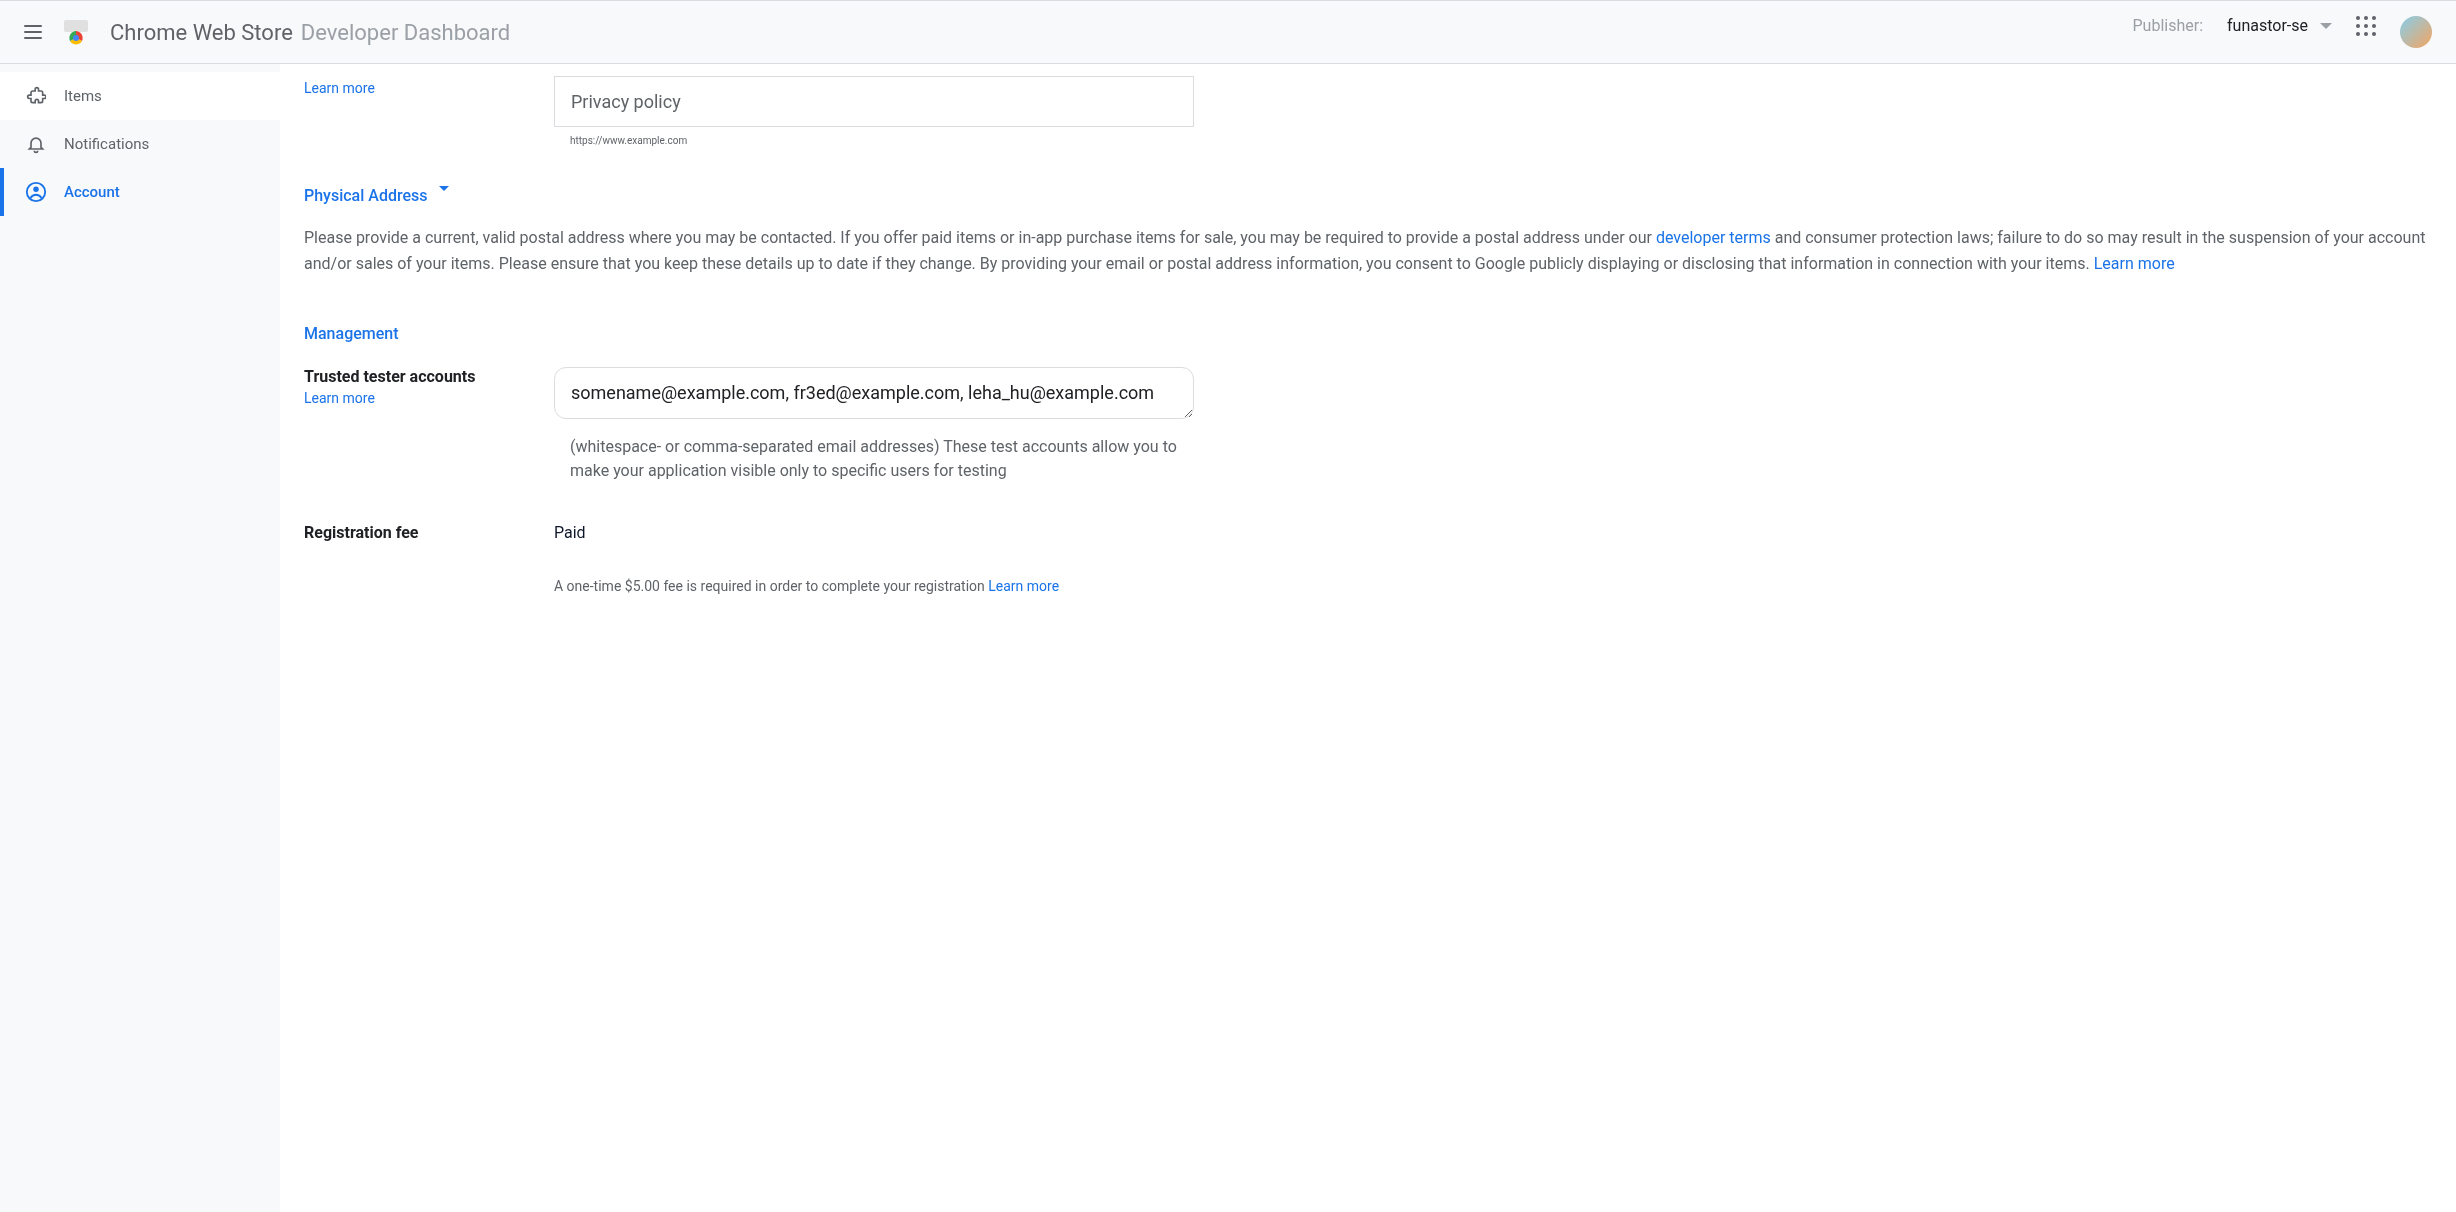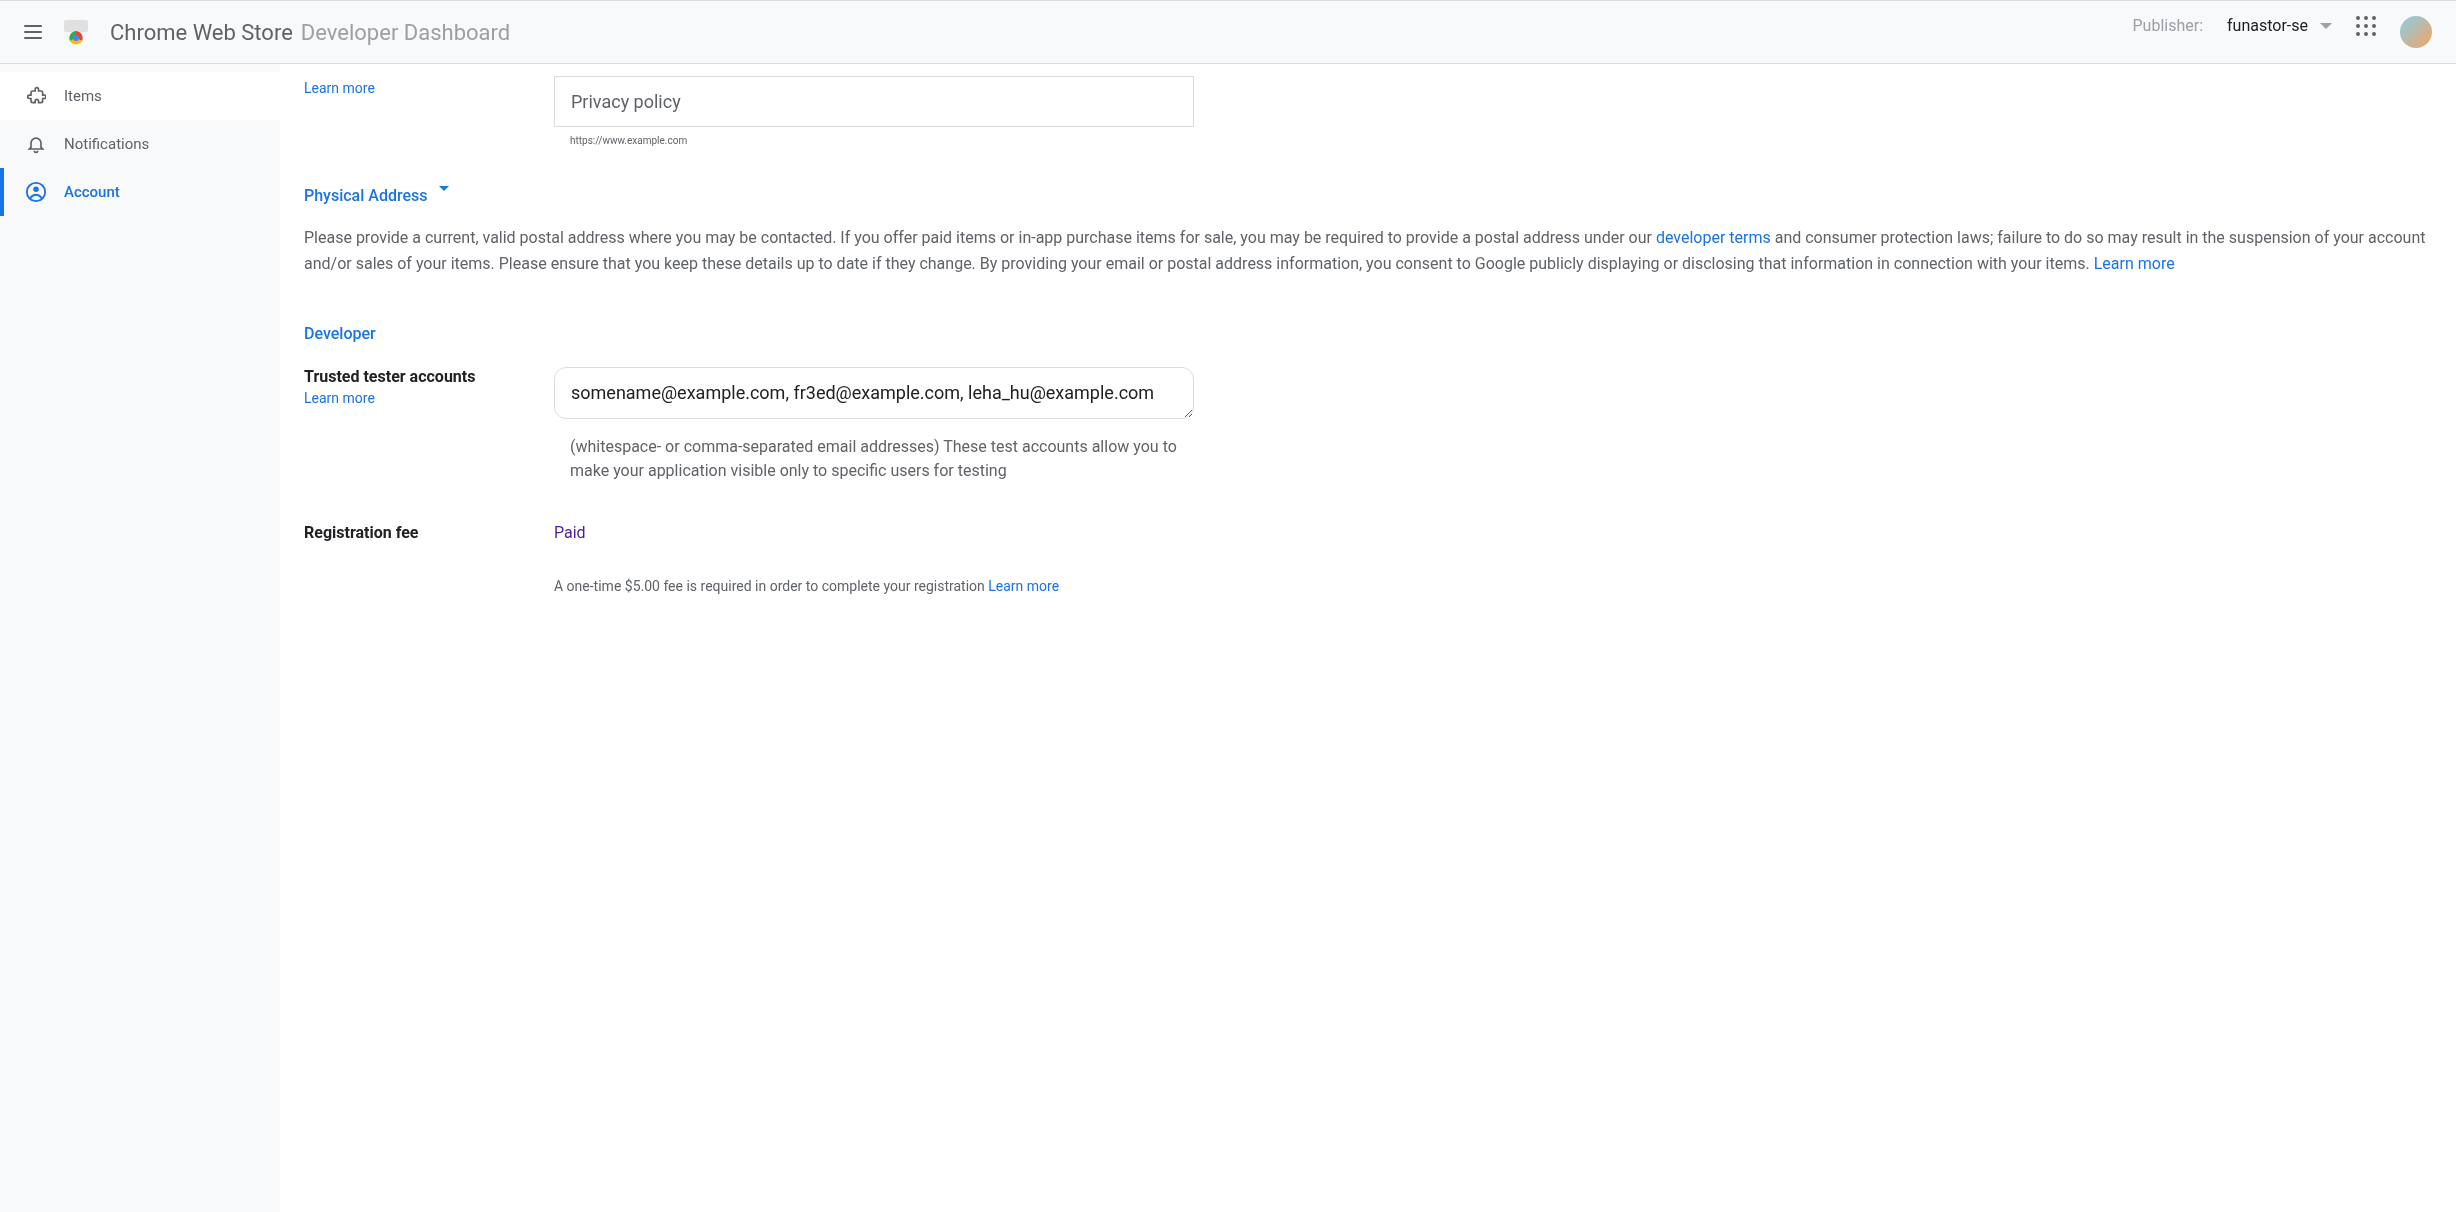--- a/index.html
+++ b/index.html
@@ -49,21 +49,21 @@
     
     .body-text { font-size: 16px; line-height: 1.6; color: #5f6368; margin-bottom: 8px; }
     .body-text a { color: #1a73e8; text-decoration: none; cursor: pointer; }
     
     .field-label { font-size: 16px; font-weight: 700; color: #202124; }
     .field-learn { font-size: 14px; color: #1a73e8; cursor: pointer; margin-top: 4px; }
     
     .textarea-box { width: 100%; padding: 14px 16px; font-size: 18px; border: 1px solid #dadce0; border-radius: 12px; color: #202124; font-family: inherit; resize: both; min-height: 52px; }
     .helper-text-wide { font-size: 16px; color: #5f6368; margin-top: 12px; padding-left: 16px; line-height: 1.5; }
     
-    .value-text { font-size: 16px; color: #4c1d95; }
+    .value-text { font-size: 16px; color: #0f172a; }
     .fee-helper { font-size: 14px; color: #5f6368; margin-top: 36px; }
     .fee-helper a { color: #1a73e8; cursor: pointer; }
     
     .triangle-down { width: 0; height: 0; border-left: 5px solid transparent; border-right: 5px solid transparent; border-top: 5px solid currentColor; }
     .triangle-down-gray { width: 0; height: 0; border-left: 6px solid transparent; border-right: 6px solid transparent; border-top: 6px solid #9aa0a6; }
   </style>
 </head>
 <body>
 
 <div class="header">
@@ -151,21 +151,21 @@
 
     <div class="section-header">
       <span>Physical Address</span>
       <span class="triangle-down"></span>
     </div>
 
     <p class="body-text">
       <span>Please provide a current, valid postal address where you may be contacted. If you offer paid items or in-app purchase items for sale, you may be required to provide a postal address under our </span><a>developer terms</a><span> and consumer protection laws; failure to do so may result in the suspension of your account and/or sales of your items. Please ensure that you keep these details up to date if they change. By providing your email or postal address information, you consent to Google publicly displaying or disclosing that information in connection with your items. </span><a>Learn more</a>
     </p>
 
-    <div class="section-header-plain">Developer</div>
+    <div class="section-header-plain">Management</div>
 
     <div class="row">
       <div class="row-left">
         <div class="field-label">Trusted tester accounts</div>
         <div class="field-learn">Learn more</div>
       </div>
       <div class="row-right">
         <textarea class="textarea-box" rows="1" style="">somename@example.com, fr3ed@example.com, leha_hu@example.com</textarea>
         <div class="helper-text-wide">(whitespace- or comma-separated email addresses) These test accounts allow you to make your application visible only to specific users for testing</div>
       </div>

